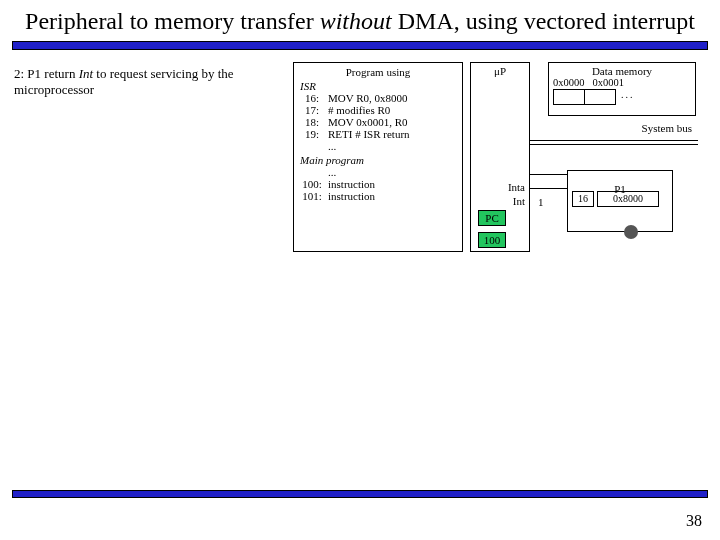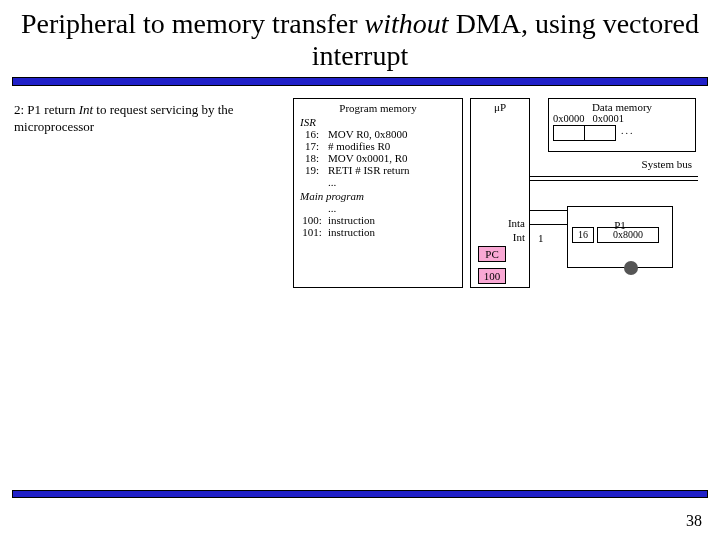--- a/index.html
+++ b/index.html
@@ -6,21 +6,21 @@
   body {
     width: 720px;
     height: 540px;
     font-family: "Times New Roman", serif;
     background: #fff;
     position: relative;
     overflow: hidden;
   }
   .title {
     text-align: center;
-    font-size: 28px;
+    font-size: 24px;
     padding: 8px 20px 2px 20px;
     line-height: 1.15;
   }
   .title .italic { font-style: italic; }
   .title-underline {
     margin: 3px 12px 0 12px;
     border-bottom: 1px solid #000;
   }
   .blue-bar {
     height: 8px;
@@ -70,21 +70,21 @@
   .up-box .hdr { text-align: center; padding-top: 2px; }
   .up-box .signal { position: absolute; right: 4px; font-size: 11px; }
   .up-box .inta { top: 118px; }
   .up-box .int  { top: 132px; }
   .pc-box, .hundred-box {
     position: absolute;
     border: 1px solid #000;
     font-size: 11px;
     text-align: center;
     padding: 1px 4px;
-    background: #f9a8d4;
+    background: #22c55e;
   }
   .pc-box { left: 478px; top: 160px; width: 28px; }
   .hundred-box { left: 478px; top: 182px; width: 28px; }
   .data-mem {
     position: absolute;
     left: 548px;
     top: 12px;
     width: 148px;
     height: 54px;
     border: 1px solid #000;
@@ -207,21 +207,21 @@
 <div class="title-underline"></div>
 <div class="blue-bar"></div>
 
 <div class="content">
 
   <div class="step-text">
     <span>2: P1 return </span><span class="italic">Int</span><span> to request servicing by the microprocessor</span>
   </div>
 
   <div class="prog-mem">
-    <div class="hdr">Program memory</div>
+    <div class="hdr">Program using</div>
     <div class="sec">ISR</div>
     <div class="row">
         <span class="addr">16:</span>
         <span class="instr">MOV R0, 0x8000</span>
       </div>
     <div class="row">
         <span class="addr">17:</span>
         <span class="instr"># modifies R0</span>
       </div>
     <div class="row">

